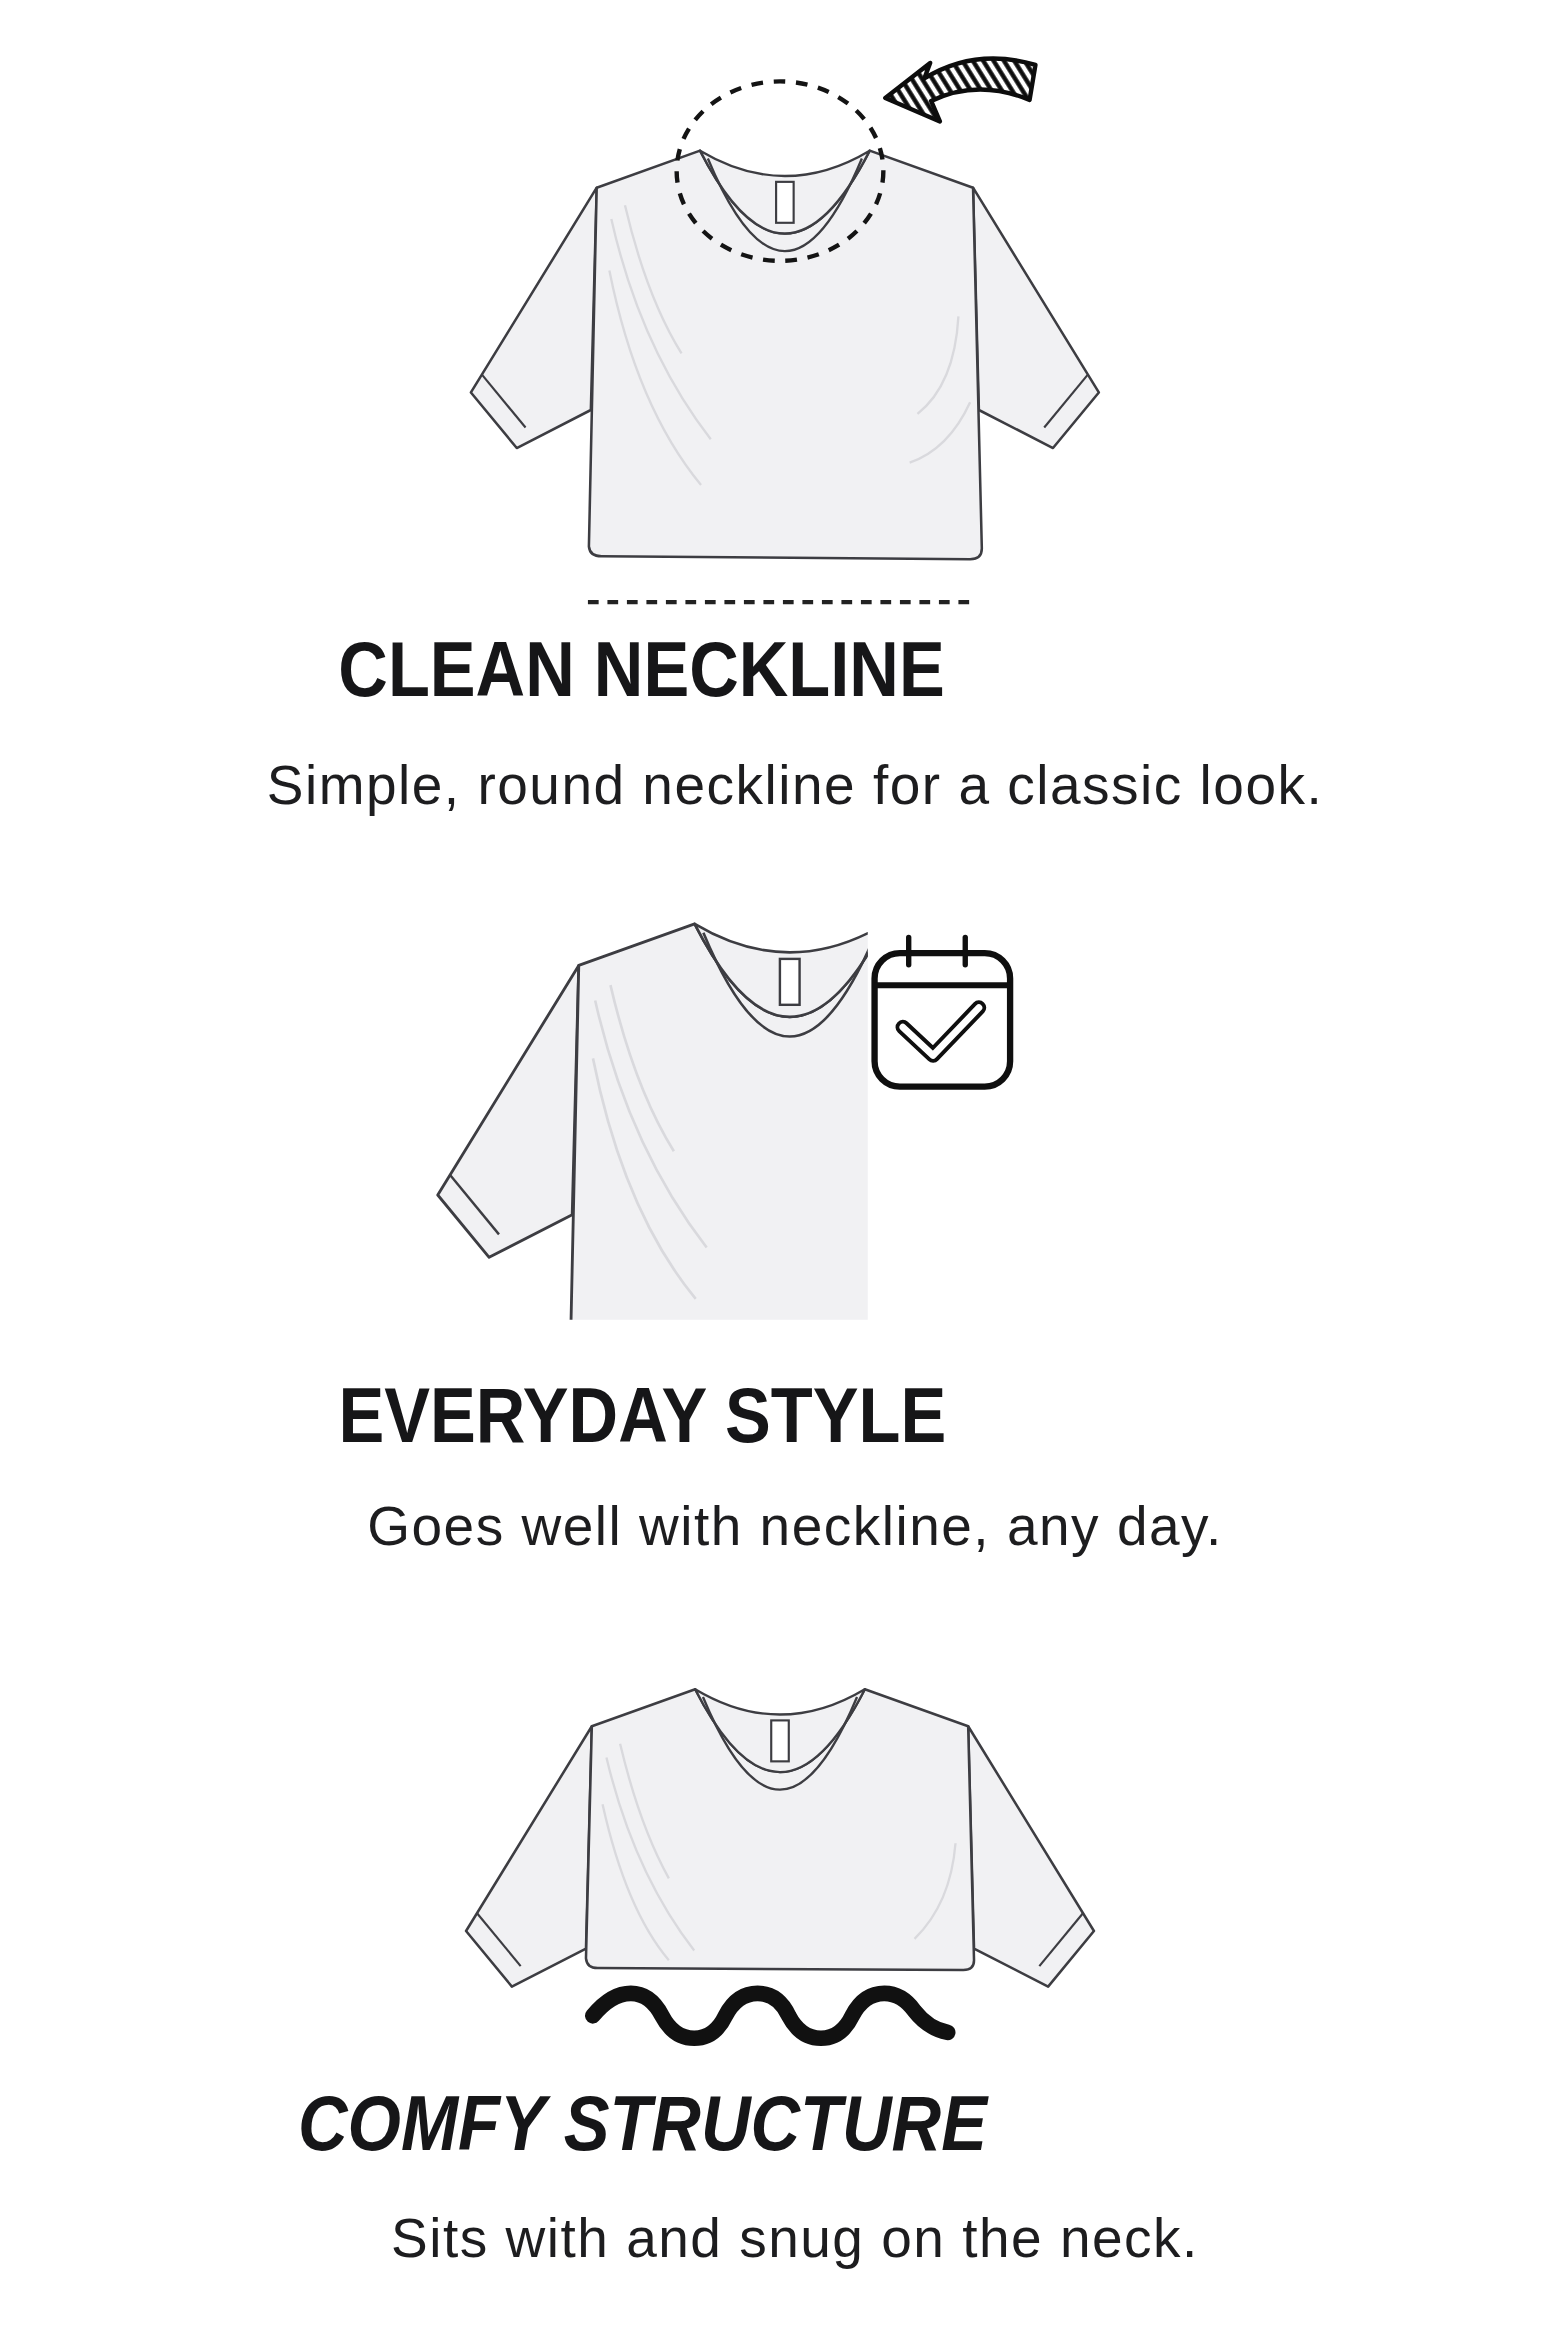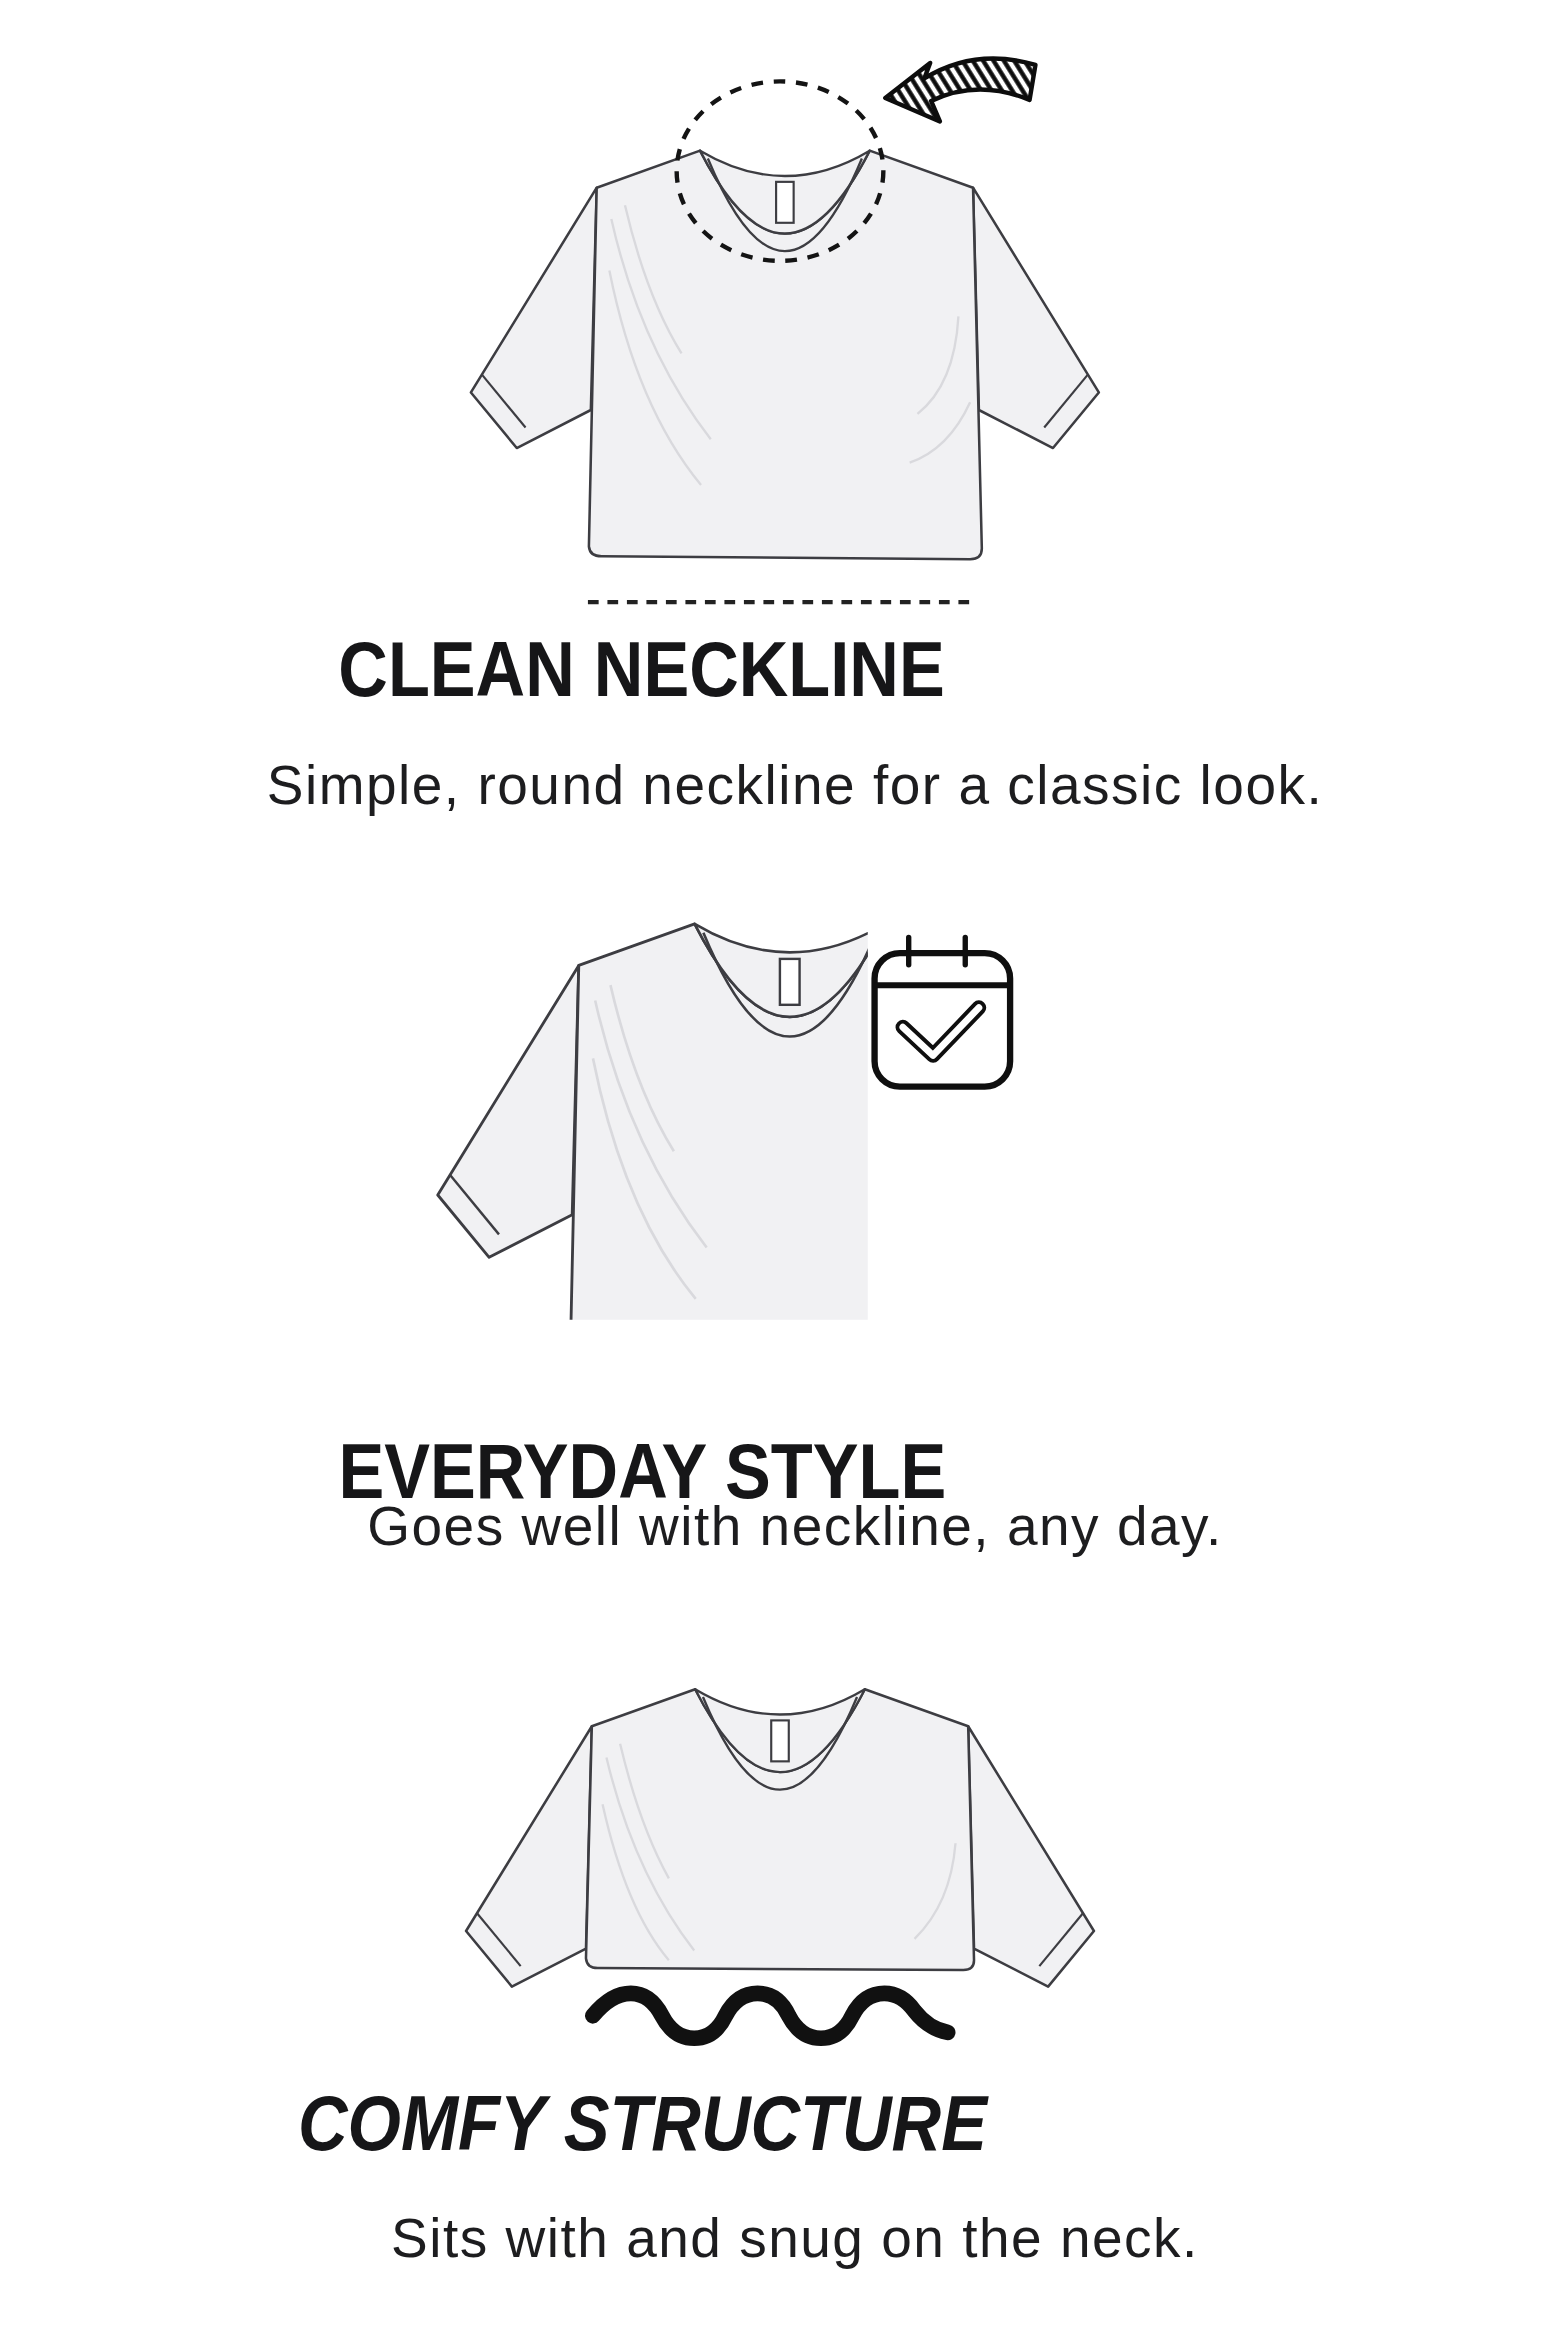--- a/index.html
+++ b/index.html
@@ -14,21 +14,21 @@
     letter-spacing:0px;white-space:nowrap;
   }
   .feature-title .squeeze{display:inline-block;transform:scaleX(0.88);transform-origin:center;}
   .feature-sub{
     position:absolute;left:0;width:1560px;margin:15px;text-align:center;
     font-weight:400;font-size:55px;line-height:1;color:#1d1d1f;
     letter-spacing:1.5px;white-space:nowrap;
   }
   #title-1{top:630px;}
   #sub-1{top:743px;}
-  #title-2{top:1432px;}
+  #title-2{top:1376px;}
   #sub-2{top:1484px;}
   #title-3{top:2084px;font-style:italic;}
   #sub-3{top:2196px;}
 </style>
 </head>
 <body>
 
 <svg class="art" width="1560" height="2341" viewBox="0 0 1600 2400">
   <defs>
     <pattern id="hatch" patternUnits="userSpaceOnUse" width="9" height="9" patternTransform="rotate(-32)">

